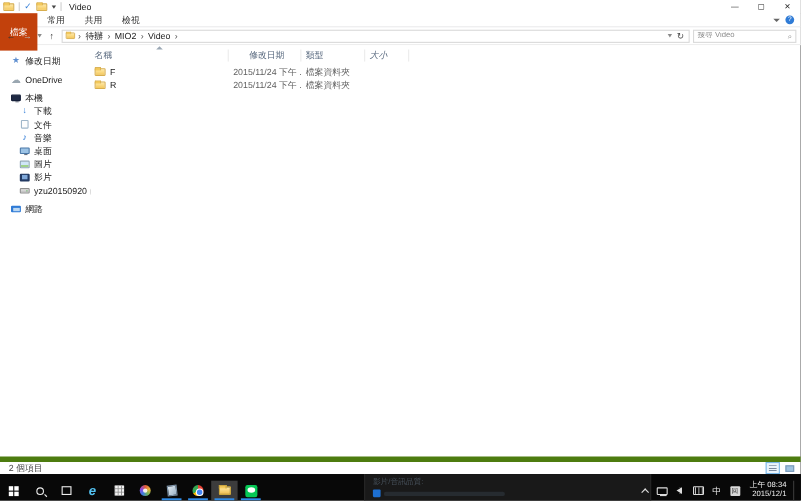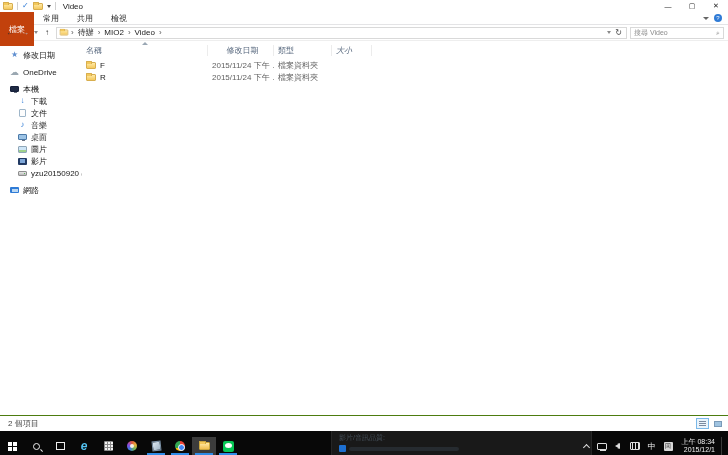--- a/index.html
+++ b/index.html
@@ -80,21 +80,21 @@
   .rows { margin-top:2px; }
   .frow { display:flex; height:12px; align-items:center; }
   .fcell { padding-left:4px; white-space:nowrap; overflow:hidden; }
   .fc-name { width:126px; display:flex; align-items:center; gap:4px; color:#1a1a1a; }
   .fc-date,.fc-type,.fc-size { color:#5f5f5f; }
   .fc-date { width:66px; }
   .fc-type { width:58px; }
   .fc-size { width:40px; }
 
   
-  .statusbar { height:16px; display:flex; align-items:center; padding:0 4px 0 8px; color:#464646; border-top:1px solid #4d7c0f; }
+  .statusbar { height:16px; display:flex; align-items:center; padding:0 4px 0 8px; color:#464646; border-top:5px solid #4d7c0f; }
   .view-toggles { margin-left:auto; display:flex; gap:2px; }
   .vt { width:13px; height:11px; display:flex; align-items:center; justify-content:center; }
   .vt.active { border:1px solid #7ab8e8; background:#eaf4fc; }
   .vt-lines { width:7px; height:6px; background:repeating-linear-gradient(180deg,#7a8aa0 0 1px,transparent 1px 2px); }
   .vt-thumb { width:8px; height:6px; background:#9fc3e0; border:1px solid #7a9ab8; }
 
   
   .bottom { position:absolute; top:431px; left:0; width:728px; height:24px; background:#080808; }
   .quality-panel { position:absolute; left:331px; top:0; width:261px; height:24px; background:#191919; border-left:1px solid #262626; border-right:1px solid #262626; padding:2px 0 0 7px; }
   .q-label { color:#46505a; font-size:7px; }

